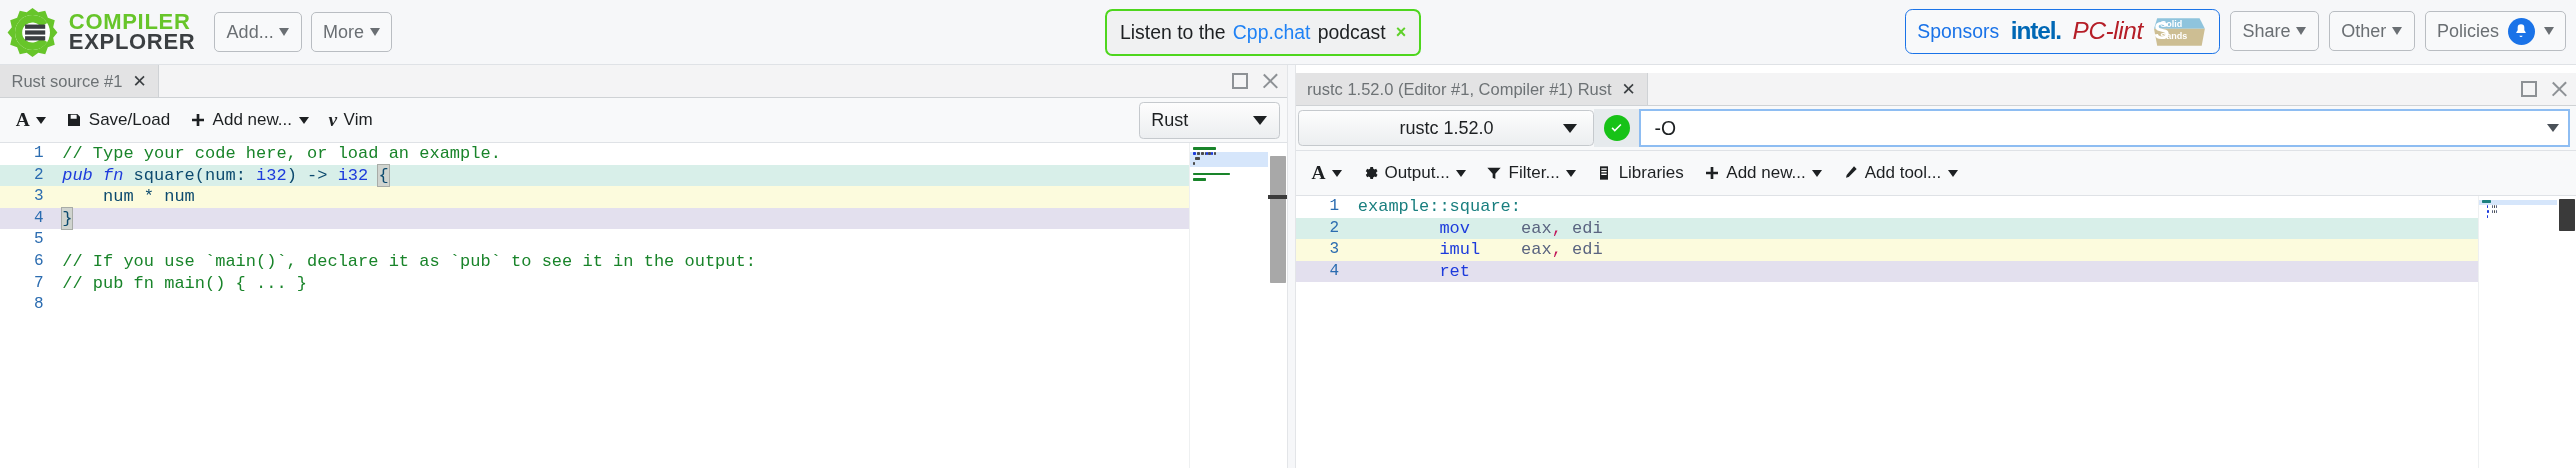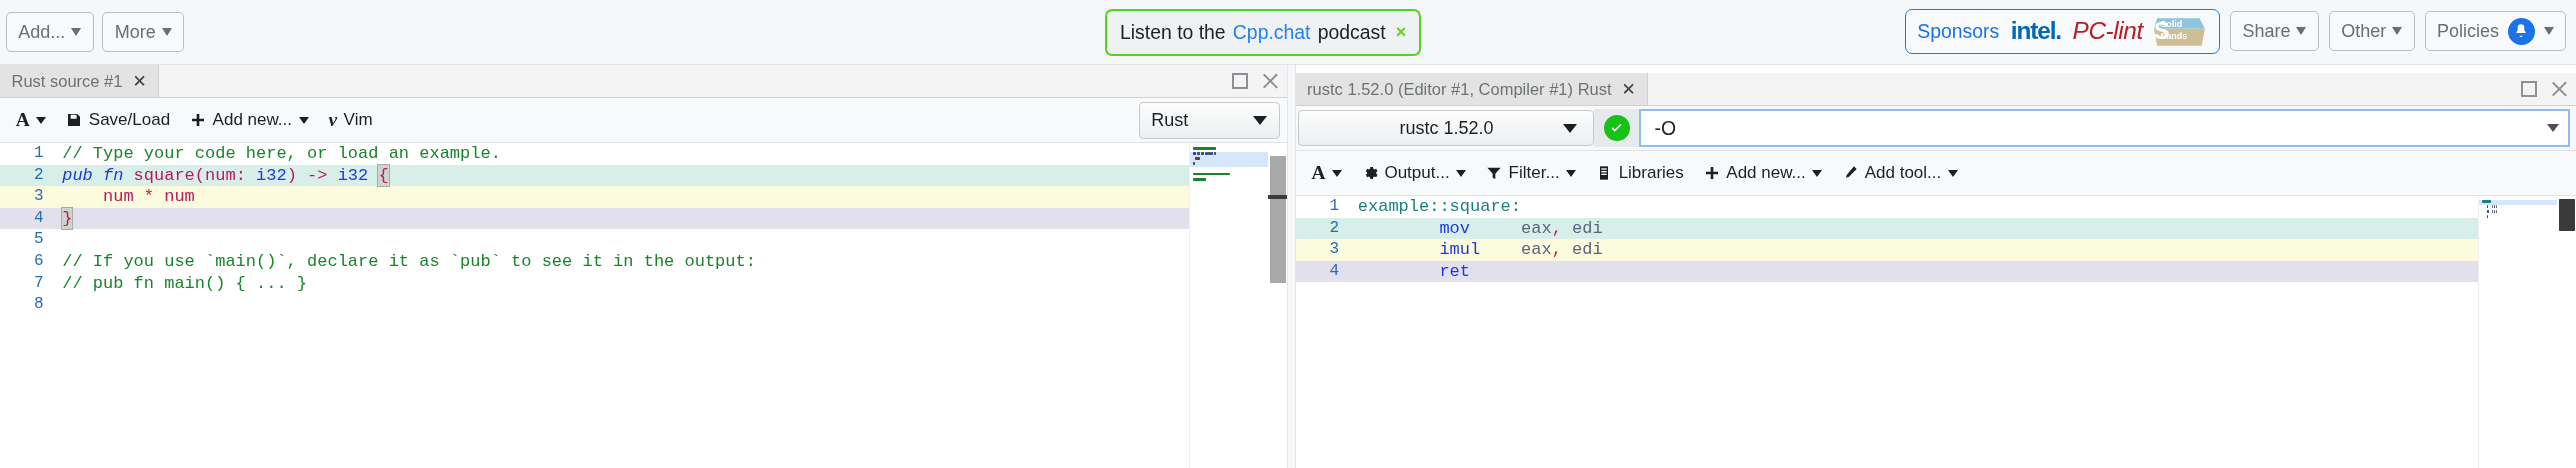--- a/index.html
+++ b/index.html
@@ -325,21 +325,21 @@
     user-select: none;
   }
   .ctext { flex: 1; padding-left: 7.2px; }
   .hl-teal { background: #d8efe9; }
   .hl-yellow { background: #fcfbdd; }
   .hl-lav { background: #e3e0ee; }
 
   .tok-comment { color: #19842a; }
   .tok-kw { color: #1d3bdc; font-style: italic; }
   .tok-type { color: #1d3bdc; }
-  .tok-plain { color: #be185d; }
+  .tok-plain { color: #0c4a6e; }
   .tok-label { color: #1a7f7f; }
   .tok-mn { color: #1d3bdc; }
   .tok-reg { color: #5a6480; }
   .tok-punct { color: #c2185b; }
 
   
   .brk {
     display: inline-block;
     background: #d0d4cf;
     outline: 0.7px solid #a8aca7;
@@ -378,20 +378,34 @@
   .sb-mark {
     position: absolute; left: 0; right: 0;
     height: 3.6px; background: #3a3a3a;
   }
 </style>
 </head>
 <body>
 
 <div class="navbar">
 
+  <div class="brand">
+    <svg class="brand-gear" viewBox="0 0 100 100">
+      <path fill="#67c52a" d="M50 4 L61 12 L74 9 L79 22 L92 27 L89 40 L97 50 L89 60 L92 73 L79 78 L74 91 L61 88 L50 96 L39 88 L26 91 L21 78 L8 73 L11 60 L3 50 L11 40 L8 27 L21 22 L26 9 L39 12 Z"></path>
+      <circle cx="50" cy="50" r="33" fill="#ffffff"></circle>
+      <path fill="#67c52a" d="M50 17 a33 33 0 1 0 0 66 a33 33 0 0 0 28-15 l-13-7 a19 19 0 1 1 0-22 l13-7 a33 33 0 0 0-28-15 z"></path>
+      <rect x="36" y="35" width="38" height="8" fill="#3b3f42"></rect>
+      <rect x="36" y="46" width="38" height="8" fill="#3b3f42"></rect>
+      <rect x="36" y="57" width="38" height="8" fill="#3b3f42"></rect>
+    </svg>
+    <div class="brand-text">
+      <div class="brand-line1">COMPILER</div>
+      <div class="brand-line2">EXPLORER</div>
+    </div>
+  </div>
 
   <div class="nav-left">
     <div class="btn">
       <span>Add...</span>
       <span class="caret"></span>
     </div>
     <div class="btn">
       <span>More</span>
       <span class="caret"></span>
     </div>

